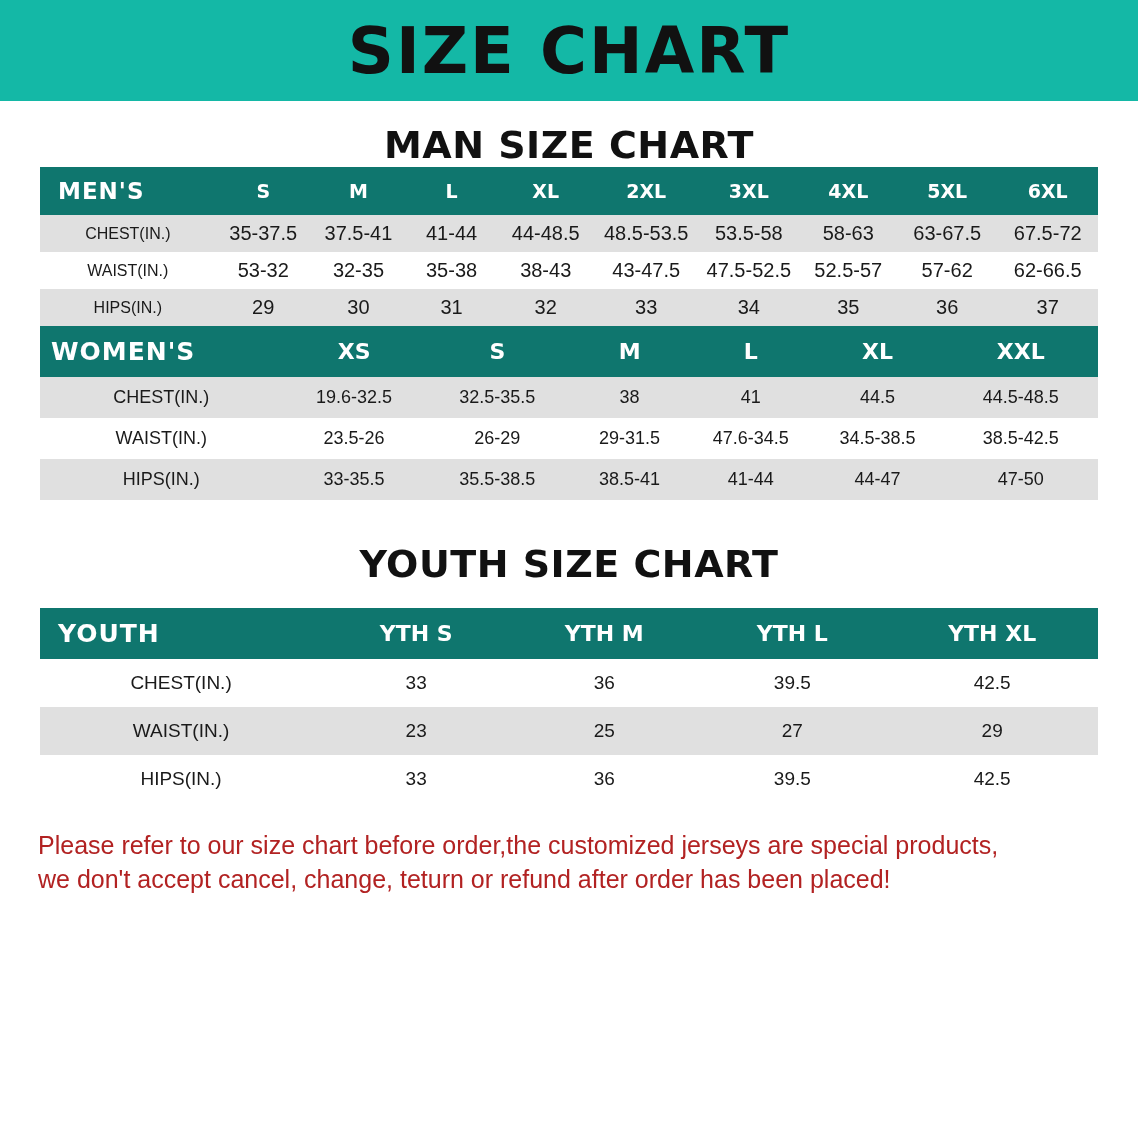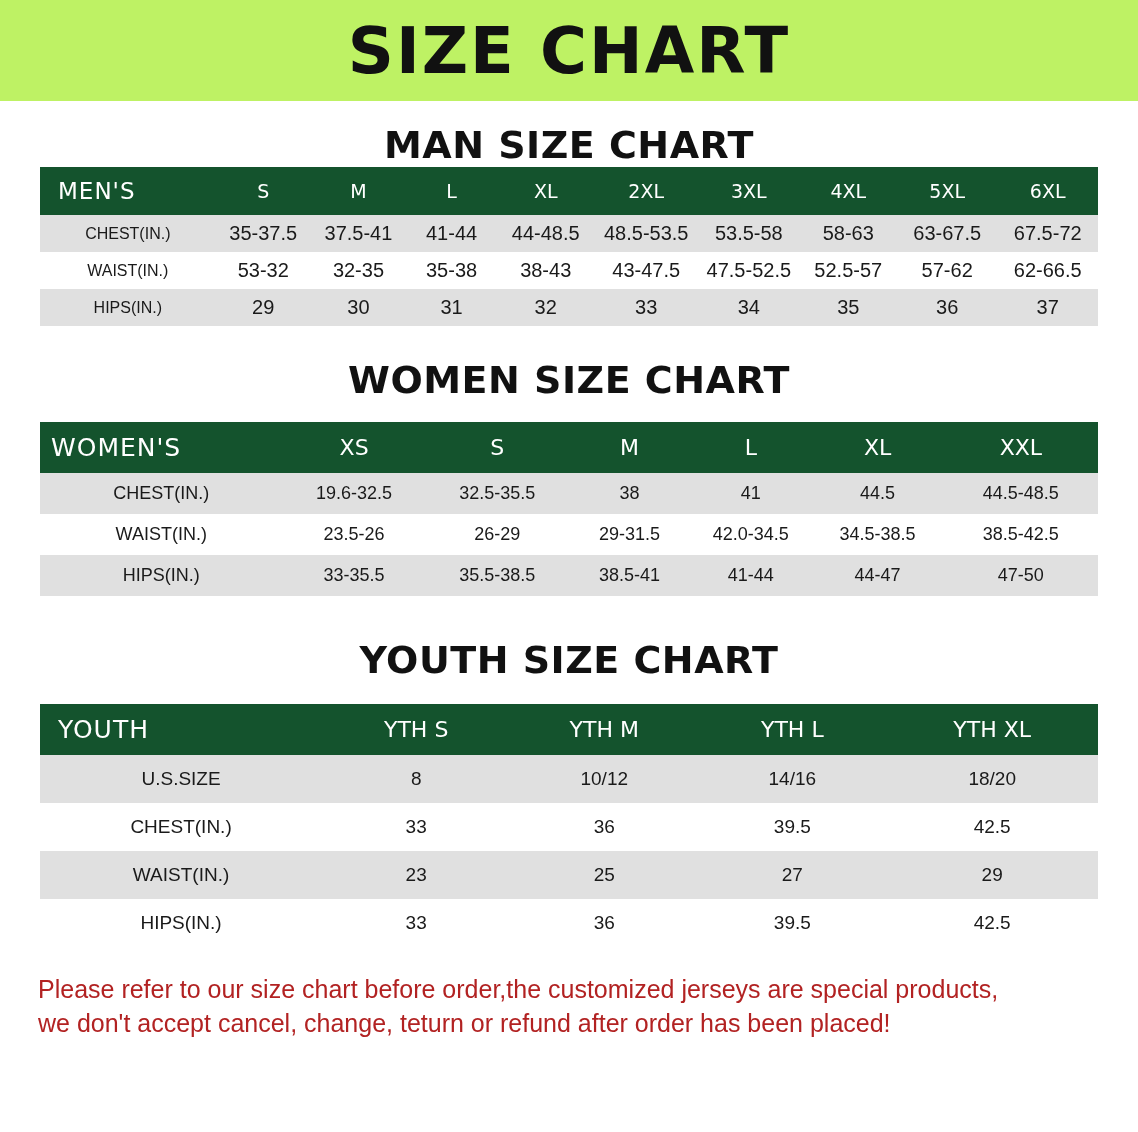--- a/index.html
+++ b/index.html
@@ -16,21 +16,21 @@
   .page {
     width: 1138px;
     height: 1132px;
     position: relative;
     background: #fff;
   }
 
   
   .banner {
     height: 101px;
-    background: #bef264;
+    background: #14b8a6;
     display: flex;
     align-items: center;
     justify-content: center;
   }
   .banner-title {
     font-family: "DejaVu Sans", sans-serif;
     font-weight: bold;
     font-size: 64px;
     letter-spacing: 2px;
     color: #111111;
@@ -52,24 +52,24 @@
   
   .table-wrap {
     margin: 0 40px;
   }
   table {
     border-collapse: collapse;
     width: 100%;
     table-layout: fixed;
   }
   thead th {
-    background: #14532d;
+    background: #0f766e;
     color: #ffffff;
     font-family: "DejaVu Sans", sans-serif;
-    font-weight: normal;
+    font-weight: bold;
     text-align: center;
     padding: 11px 2px;
   }
   thead th.label-col {
     text-align: left;
     padding-left: 18px;
     letter-spacing: 1px;
   }
   tbody td {
     text-align: center;
@@ -182,21 +182,20 @@
           <td>33</td>
           <td>34</td>
           <td>35</td>
           <td>36</td>
           <td>37</td>
         </tr>
       </tbody>
     </table>
   </div>
 
-  <div class="section-heading h-women">WOMEN SIZE CHART</div>
   <div class="table-wrap">
     <table class="women-table">
       <colgroup>
         <col style="width:22%">
           <col style="width:13%">
           <col style="width:13%">
           <col style="width:11%">
         <col style="width:11%">
           <col style="width:12%">
           <col style="width:14%">
@@ -220,21 +219,21 @@
           <td>38</td>
           <td>41</td>
           <td>44.5</td>
           <td>44.5-48.5</td>
         </tr>
         <tr class="plain">
           <td class="label-col">WAIST(IN.)</td>
           <td>23.5-26</td>
           <td>26-29</td>
           <td>29-31.5</td>
-          <td>42.0-34.5</td>
+          <td>47.6-34.5</td>
           <td>34.5-38.5</td>
           <td>38.5-42.5</td>
         </tr>
         <tr class="shade">
           <td class="label-col">HIPS(IN.)</td>
           <td>33-35.5</td>
           <td>35.5-38.5</td>
           <td>38.5-41</td>
           <td>41-44</td>
           <td>44-47</td>
@@ -257,27 +256,20 @@
       <thead>
         <tr>
           <th class="label-col">YOUTH</th>
           <th>YTH S</th>
           <th>YTH M</th>
           <th>YTH L</th>
           <th>YTH XL</th>
         </tr>
       </thead>
       <tbody>
-        <tr class="shade">
-          <td class="label-col">U.S.SIZE</td>
-          <td>8</td>
-          <td>10/12</td>
-          <td>14/16</td>
-          <td>18/20</td>
-        </tr>
         <tr class="plain">
           <td class="label-col">CHEST(IN.)</td>
           <td>33</td>
           <td>36</td>
           <td>39.5</td>
           <td>42.5</td>
         </tr>
         <tr class="shade">
           <td class="label-col">WAIST(IN.)</td>
           <td>23</td>

